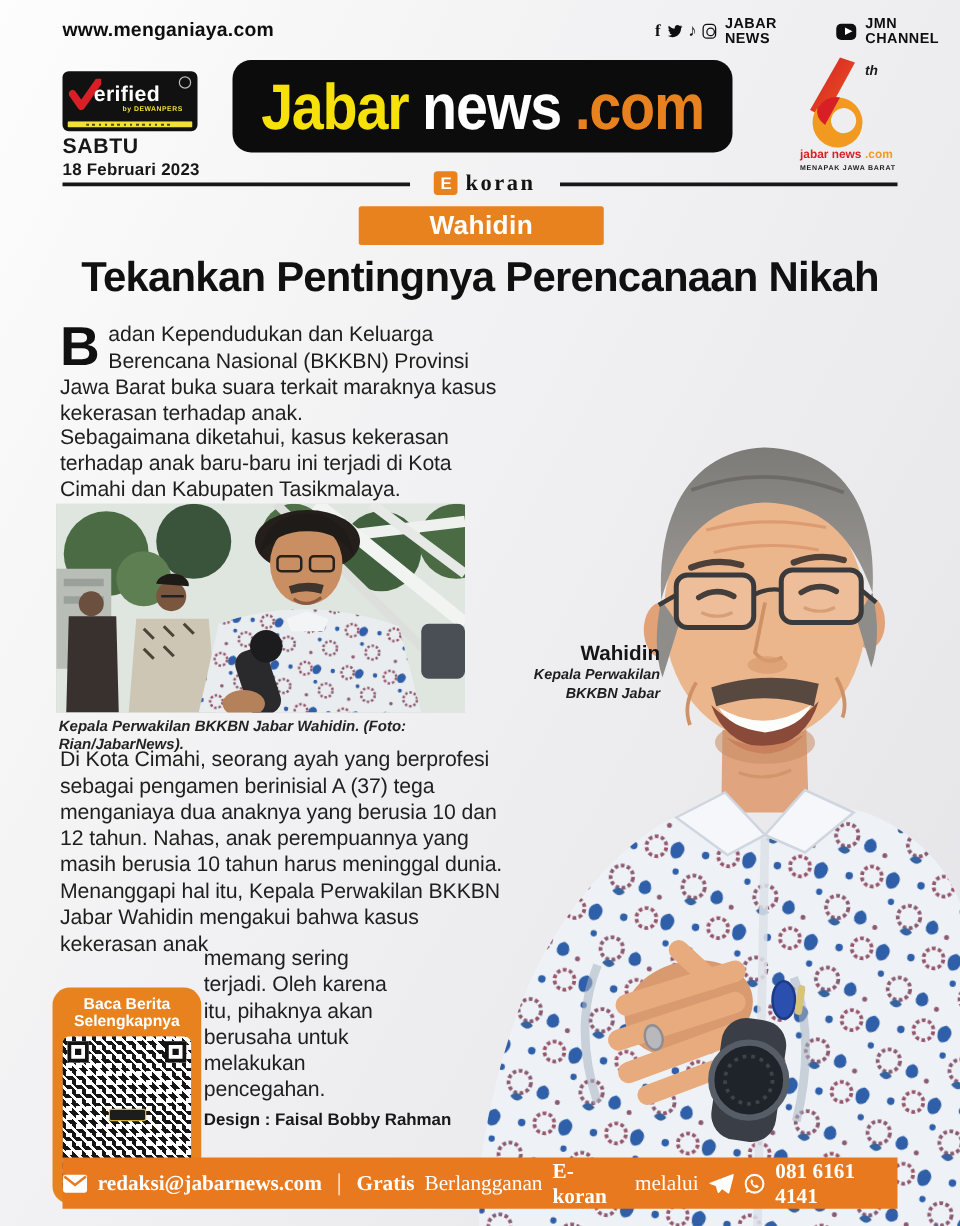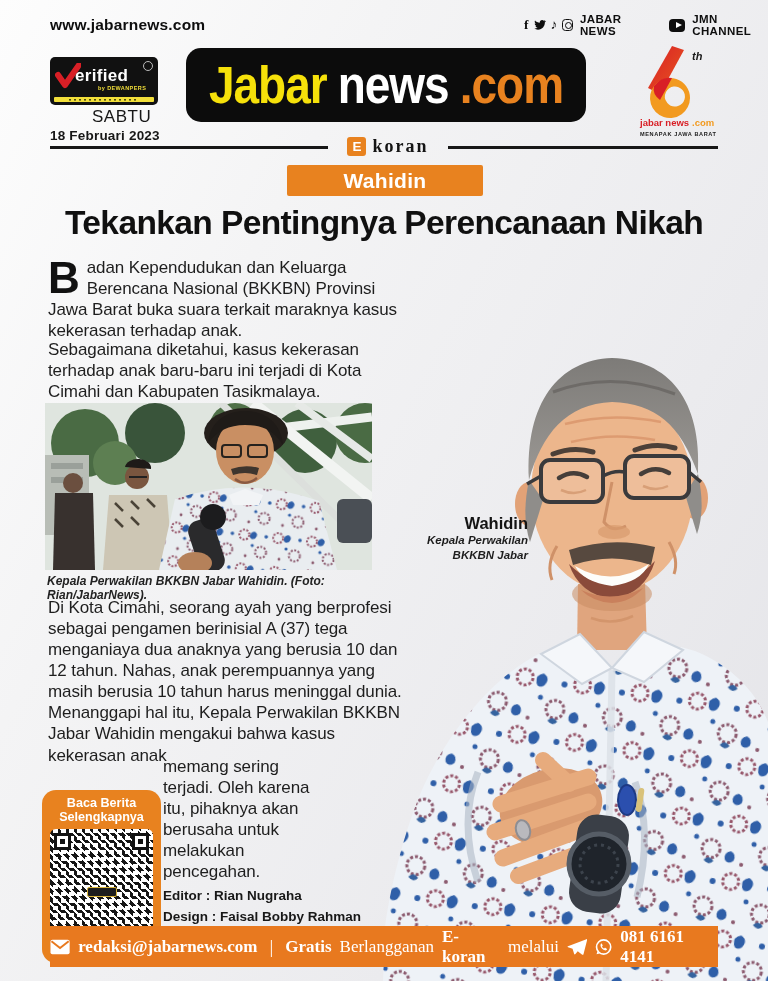--- a/index.html
+++ b/index.html
@@ -22,21 +22,21 @@
   .yt-box::after { content:""; position:absolute; left:7px; top:3.2px; border-left:6px solid #fff; border-top:3.4px solid transparent; border-bottom:3.4px solid transparent; }
 
   
   .verified { left:50px; top:57px; width:108px; height:48px; background:#111; border-radius:5px; overflow:hidden; }
   .verified-word { position:absolute; left:25px; top:9px; color:#fff; font-size:17px; font-weight:700; letter-spacing:.3px; }
   .verified-by { position:absolute; left:48px; top:28px; color:#f2df3a; font-size:5.5px; font-weight:700; letter-spacing:.4px; }
   .verified-strip { position:absolute; left:4px; right:4px; bottom:3px; height:5px; background:#f2df3a; border-radius:1px;
     background-image:repeating-linear-gradient(90deg,#4a4a10 0 2px,transparent 2px 5px); background-size:70% 1.6px; background-position:center; background-repeat:no-repeat; background-color:#f2df3a; }
   .verified-emblem { position:absolute; right:5px; top:4px; width:10px; height:10px; border:1.4px solid #bbb; border-radius:50%; }
   .date-block { left:50px; top:108px; line-height:1.1; }
-  .date-day { font-size:17px; font-weight:400; letter-spacing:.5px;margin-left:42px; }
+  .date-day { font-size:17px; font-weight:700; letter-spacing:.5px; }
   .date-full { font-size:13.5px; font-weight:700; margin-top:2px; letter-spacing:.2px; }
 
   
   .masthead { left:186px; top:48px; width:400px; height:74px; background:#0c0c0c; border-radius:15px;
     display:flex; align-items:center; justify-content:center; gap:11px; }
   .masthead span { font-size:46px; font-weight:800; letter-spacing:-1px; transform:scaleY(1.12); display:inline-block; }
   .mh-jabar { color:#f6e10a; } .mh-news { color:#ffffff; } .mh-com { color:#e8821f; }
 
   
   .anniv { left:626px; top:42px; width:100px; height:100px; }
@@ -183,21 +183,21 @@
     <path d="M205 450 L112 480" stroke="#e7ab7d" stroke-width="17" stroke-linecap="round"></path>
     <path d="M207 474 L120 506" stroke="#e7ab7d" stroke-width="17" stroke-linecap="round"></path>
     <path d="M210 496 L135 524" stroke="#e7ab7d" stroke-width="16" stroke-linecap="round"></path>
     <ellipse cx="140" cy="478" rx="7" ry="10" fill="#b9b9bd" stroke="#8e8e93" stroke-width="2" transform="rotate(-15 140 478)"></ellipse>
 
     <rect x="190" y="463" width="52" height="98" rx="20" fill="#3a3f47" transform="rotate(8 216 512)"></rect>
     <circle cx="216" cy="512" r="30" fill="#1f242b" stroke="#565d66" stroke-width="5"></circle>
     <circle cx="216" cy="512" r="19" fill="none" stroke="#3c434c" stroke-width="3" stroke-dasharray="3 4"></circle>
   </svg>
 
-  <div class="abs site-url layer2">www.jabarnews.com</div>
+  <div class="abs site-url layer2">www.menganiaya.com</div>
   <div class="abs social-row layer2">
     <span class="soc-glyph" style="font-family:'Liberation Serif',serif;">f</span>
     <svg width="14" height="12" viewBox="0 0 14 12">
         <path d="M13.5 1.4c-.5.2-1 .4-1.5.4.5-.3.9-.8 1.1-1.4-.5.3-1.1.5-1.7.7C10.9.5 10.2.2 9.4.2 7.9.2 6.7 1.4 6.7 2.9c0 .2 0 .4.1.6C4.5 3.4 2.5 2.3 1.2.8.9 1.3.8 1.8.8 2.3c0 .9.5 1.8 1.2 2.3-.4 0-.9-.1-1.2-.3 0 1.3.9 2.4 2.2 2.7-.4.1-.8.1-1.2.1.3 1.1 1.3 1.9 2.5 1.9-1 .8-2.2 1.2-3.5 1.2H.3c1.2.8 2.7 1.3 4.3 1.3 5.2 0 8-4.3 8-8v-.4c.5-.4 1-.9 1.4-1.4z" fill="#0e0e0e"></path>
       </svg>
     <span class="soc-glyph">♪</span>
     <span class="ig-box"></span>
     <span class="soc-label">JABAR NEWS</span>
     <span class="yt-box"></span>
     <span class="soc-label">JMN CHANNEL</span>
@@ -316,21 +316,20 @@
     <div class="qr-title">Selengkapnya</div>
     <div class="qr-box">
       <span class="qr-finder qr-f-tl"></span>
       <span class="qr-finder qr-f-tr"></span>
       <span class="qr-finder qr-f-bl"></span>
       <span class="qr-chip"></span>
     </div>
   </div>
 
   <div class="abs credits">
-    <div>Editor : Rian Nugraha</div>
     <div>Design : Faisal Bobby Rahman</div>
   </div>
 
   <div class="abs footer-bar">
     <svg width="21" height="16" viewBox="0 0 21 16">
       <rect x="0.5" y="0.5" width="20" height="15" rx="2" fill="#ffffff"></rect>
       <path d="M1.5 2 L10.5 9 L19.5 2" stroke="#e8791f" stroke-width="2" fill="none"></path>
     </svg>
     <span class="f-bold">redaksi@jabarnews.com</span>
     <span class="f-div">|</span>

